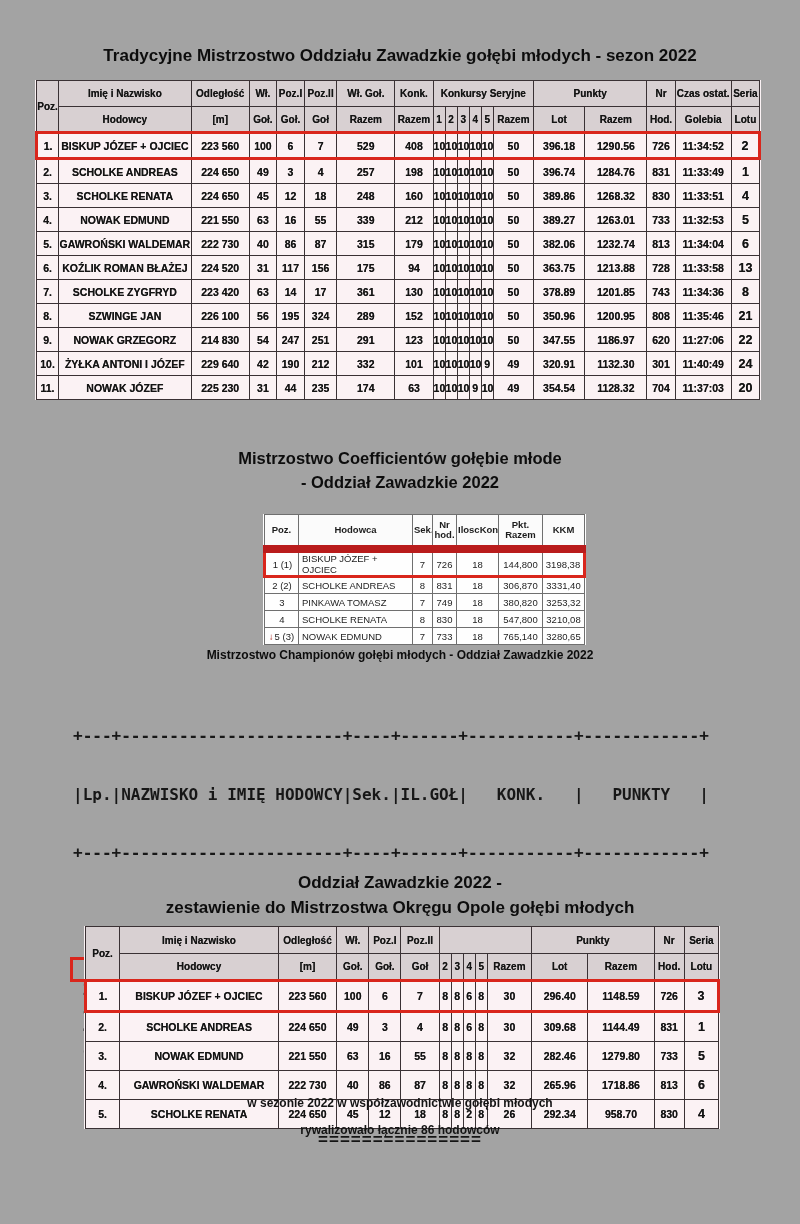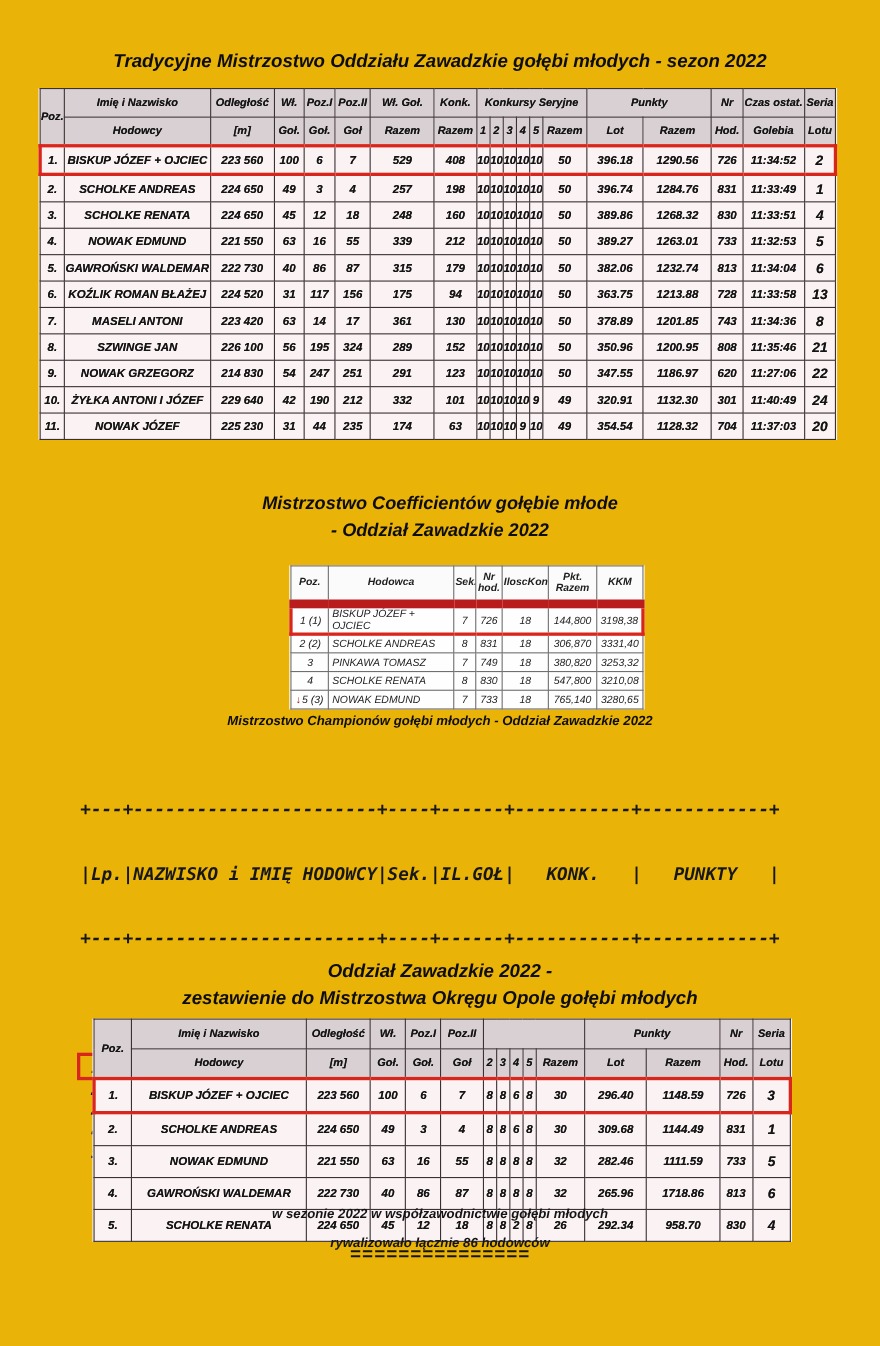--- a/index.html
+++ b/index.html
@@ -1,20 +1,19 @@
 <!DOCTYPE html>
 <html><head>
 <meta charset="utf-8">
 <style>
   html,body { margin:0; padding:0; background:#ffffff; }
   .page {
     position:relative; width:800px; height:1224px; margin:0 auto;
-    background:#eab308; font-family:"Liberation Sans",sans-serif; color:#141414;
+    background:#a3a3a3; font-family:"Liberation Sans",sans-serif; color:#141414;
     overflow:hidden;
-    font-style:italic;
   }
   .title { position:absolute; left:0; width:100%; text-align:center;
     font-weight:bold; color:#0d0d0d; white-space:pre-line; }
   #title1 { top:46px; font-size:17px; }
   #title2 { top:446px; font-size:16.5px; line-height:24px; }
   #title3 { top:648px; font-size:12px; }
   #title4 { top:870px; font-size:17px; line-height:25px; }
 
   
   table.scan { position:absolute; border-collapse:collapse; table-layout:fixed;
@@ -249,21 +248,21 @@
         <td>10</td>
         <td>50</td>
         <td>363.75</td>
         <td>1213.88</td>
         <td>728</td>
         <td>11:33:58</td>
         <td class="seria">13</td>
       </tr>
         <tr>
         <td class="poz">7.</td>
-        <td class="name">MASELI ANTONI</td>
+        <td class="name">SCHOLKE ZYGFRYD</td>
         <td>223 420</td>
         <td>63</td>
         <td>14</td>
         <td>17</td>
         <td>361</td>
         <td>130</td>
         <td>10</td>
         <td>10</td>
         <td>10</td>
         <td>10</td>
@@ -542,21 +541,21 @@
         <td>221 550</td>
         <td>63</td>
         <td>16</td>
         <td>55</td>
         <td>8</td>
         <td>8</td>
         <td>8</td>
         <td>8</td>
         <td>32</td>
         <td>282.46</td>
-        <td>1111.59</td>
+        <td>1279.80</td>
         <td>733</td>
         <td class="seria">5</td>
       </tr>
         <tr>
         <td class="poz">4.</td>
         <td class="name">GAWROŃSKI WALDEMAR</td>
         <td>222 730</td>
         <td>40</td>
         <td>86</td>
         <td>87</td>

